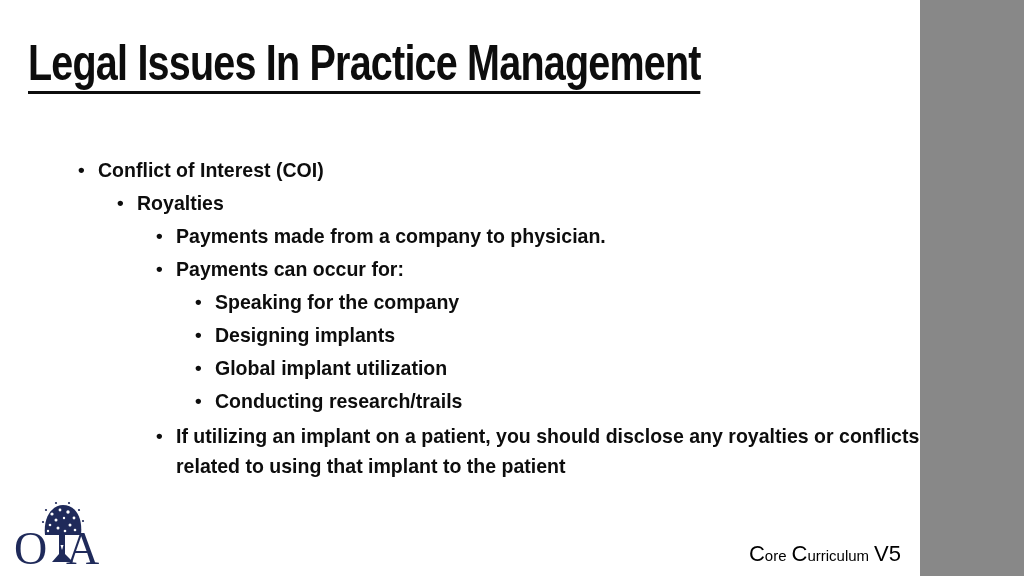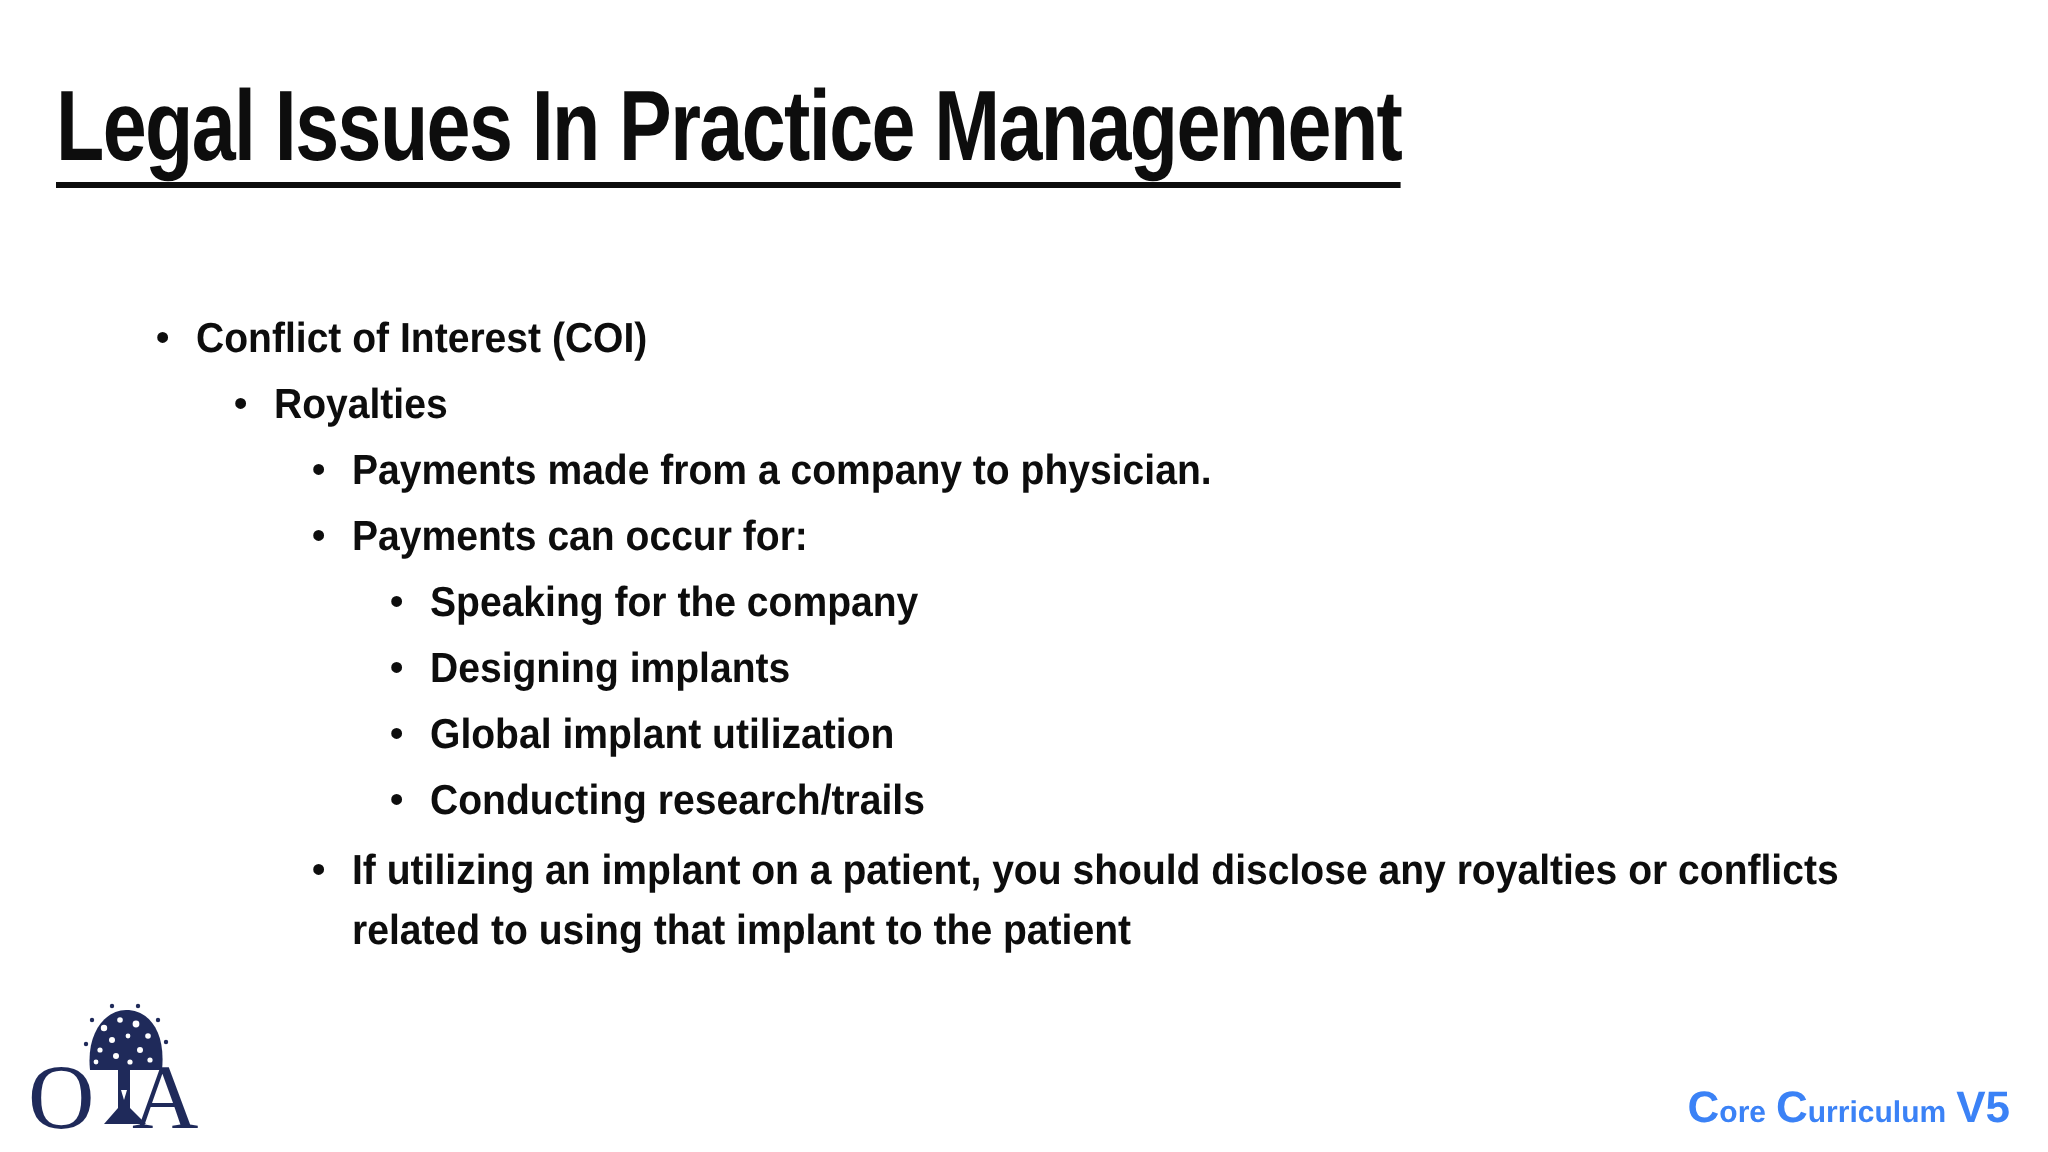--- a/index.html
+++ b/index.html
@@ -1,18 +1,18 @@
 <!DOCTYPE html>
 <html><head>
 <meta charset="utf-8">
 <style>
   html,body{margin:0;padding:0;background:#888;}
   .slide{
     position:relative;
-    width:1024px;height:576px;
+    width:920px;height:576px;
     background:#ffffff;
     overflow:hidden;
     font-family:"Liberation Sans", sans-serif;
   }
   
   .title-wrap{
     position:absolute;left:28px;top:38px;
   }
   .title{
     display:inline-block;
@@ -63,22 +63,22 @@
     white-space:normal;
     width:805px;
   }
   
   .logo{
     position:absolute;left:12px;top:498px;
     width:100px;height:74px;
   }
   .edition{
     position:absolute;right:19px;bottom:9px;
-    color:#3b82f6;
-    font-weight:700;
+    color:#000000;
+    font-weight:400;
     white-space:nowrap;
   }
   .edition .big{font-size:22px;}
   .edition .small{font-size:15px;}
   .edition .gap{display:inline-block;width:5px;}
 </style>
 </head>
 <body>
 
 <div class="slide">

